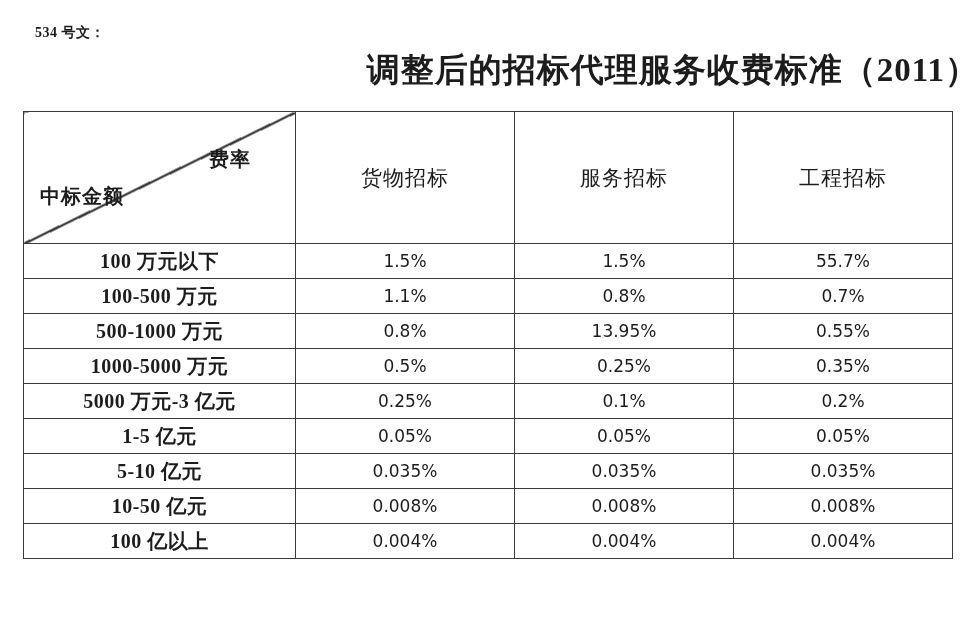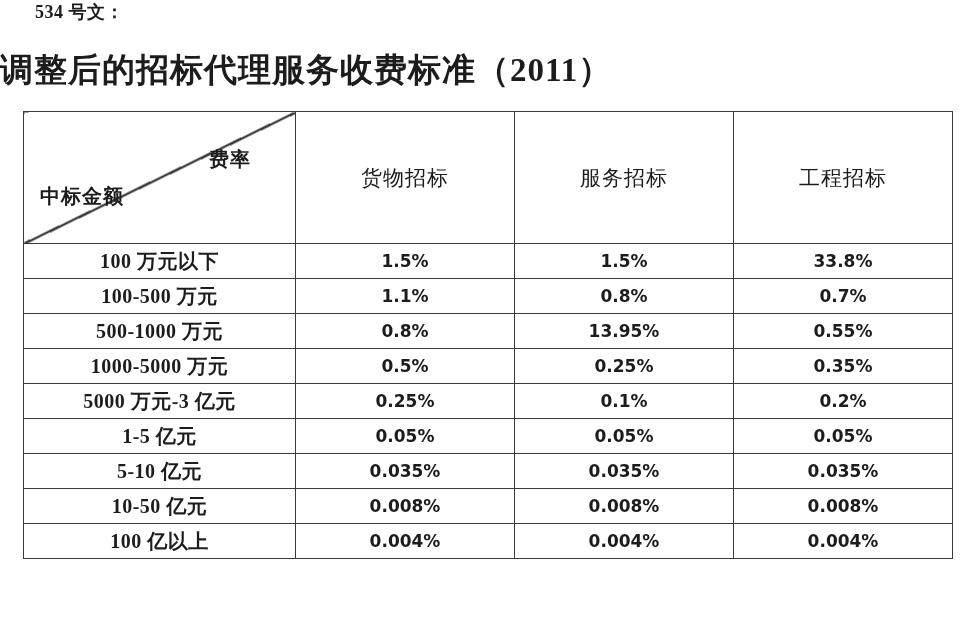--- a/index.html
+++ b/index.html
@@ -6,30 +6,30 @@
   html, body { background: #ffffff; }
   body {
     width: 979px; height: 629px;
     position: relative;
     font-family: "Liberation Serif", serif;
     color: #1c1c1c;
     overflow: hidden;
   }
   .doc-number {
     position: absolute;
-    left: 35px; top: 0;
-    font-size: 18px;
+    left: 35px; top: 24px;
+    font-size: 14px;
     font-weight: bold;
     letter-spacing: 0.5px;
   }
   .doc-title {
     position: absolute;
     left: 0; top: 48px;
     width: 100%;
-    text-align: left;
+    text-align: right;
     font-size: 33px;
     font-weight: bold;
     letter-spacing: 1px;
   }
   table.fee-table {
     position: absolute;
     left: 23px; top: 111px;
     width: 930px; height: 431px;
     border-collapse: collapse;
     table-layout: fixed;
@@ -76,21 +76,21 @@
     font-size: 20px;
     margin-top: 48px;
   }
   .fee-table tbody td.amount-cell {
     font-weight: 600;
     letter-spacing: 0.5px;
   }
   .fee-table tbody td.rate-cell {
     font-family: "DejaVu Sans", sans-serif;
     font-size: 17px;
-    font-weight: bold;
+    font-weight: normal;
   }
 </style>
 </head>
 <body>
 
 <div class="doc-number">534 号文：</div>
 
 <div class="doc-title">调整后的招标代理服务收费标准（2011）</div>
 
 <table class="fee-table">
@@ -109,21 +109,21 @@
       <th>货物招标</th>
       <th>服务招标</th>
       <th>工程招标</th>
     </tr>
   </thead>
   <tbody>
       <tr>
         <td class="amount-cell">100 万元以下</td>
         <td class="rate-cell">1.5%</td>
         <td class="rate-cell">1.5%</td>
-        <td class="rate-cell">33.8%</td>
+        <td class="rate-cell">55.7%</td>
       </tr>
       <tr>
         <td class="amount-cell">100-500 万元</td>
         <td class="rate-cell">1.1%</td>
         <td class="rate-cell">0.8%</td>
         <td class="rate-cell">0.7%</td>
       </tr>
       <tr>
         <td class="amount-cell">500-1000 万元</td>
         <td class="rate-cell">0.8%</td>

